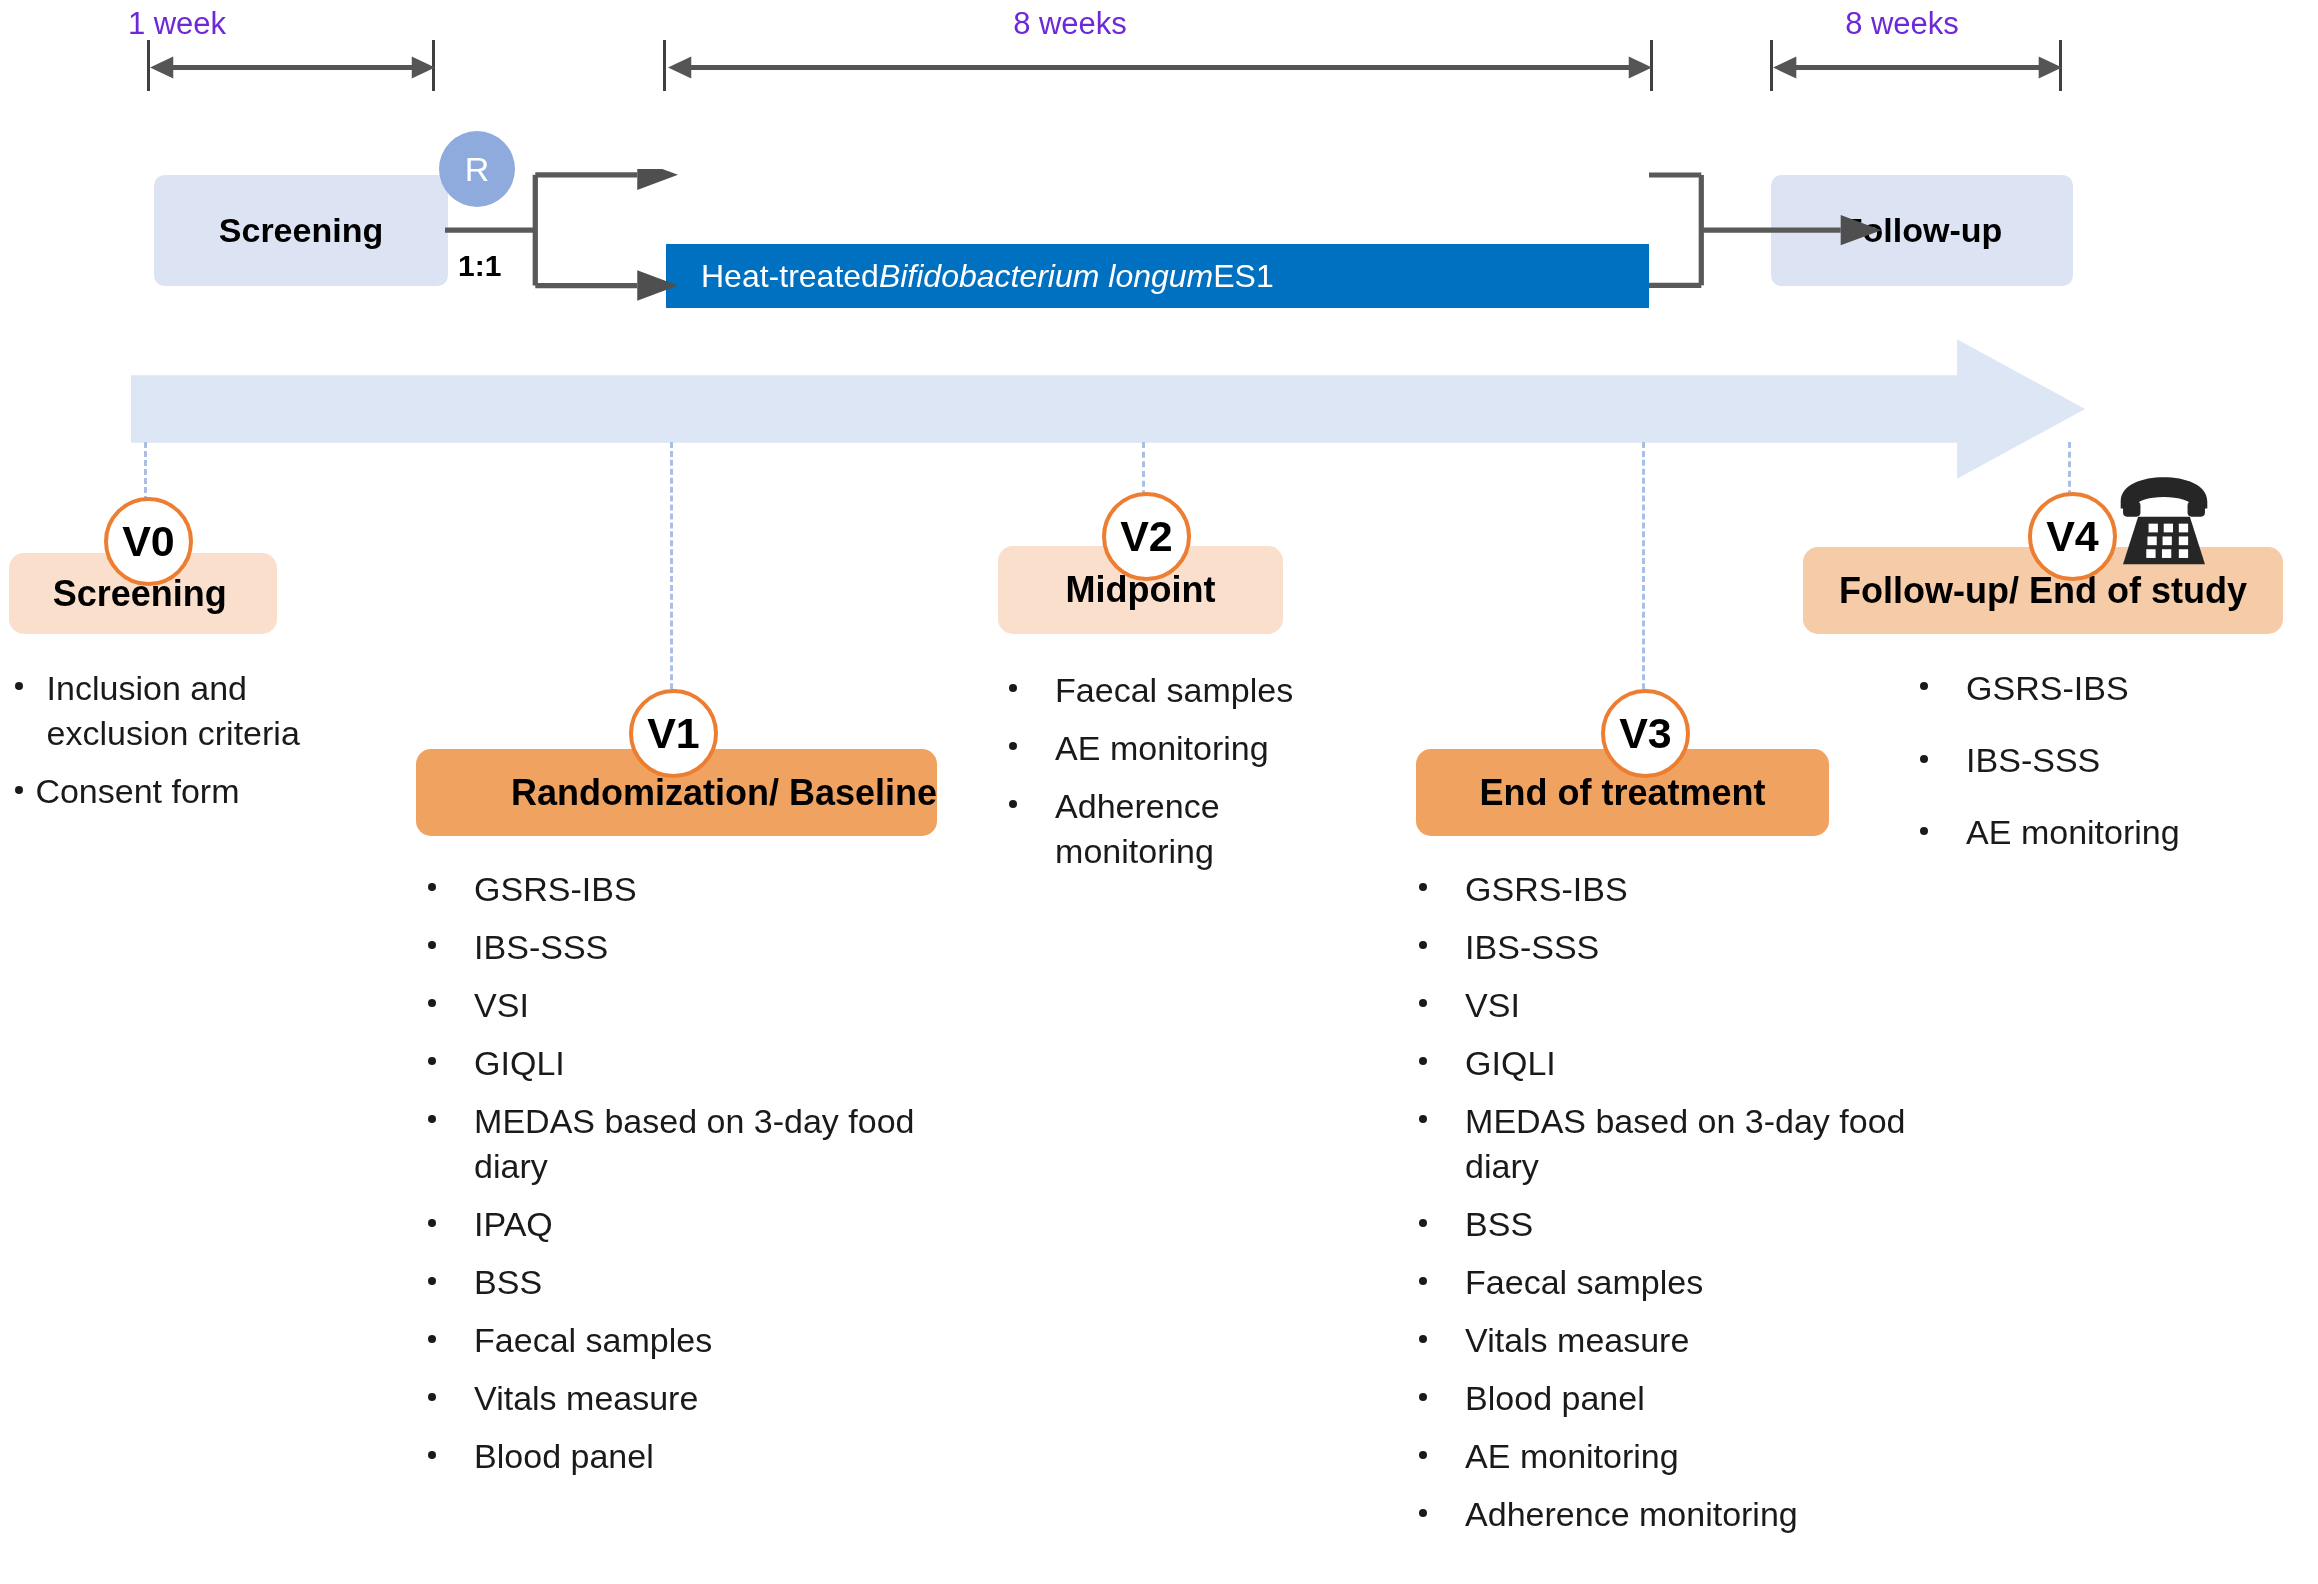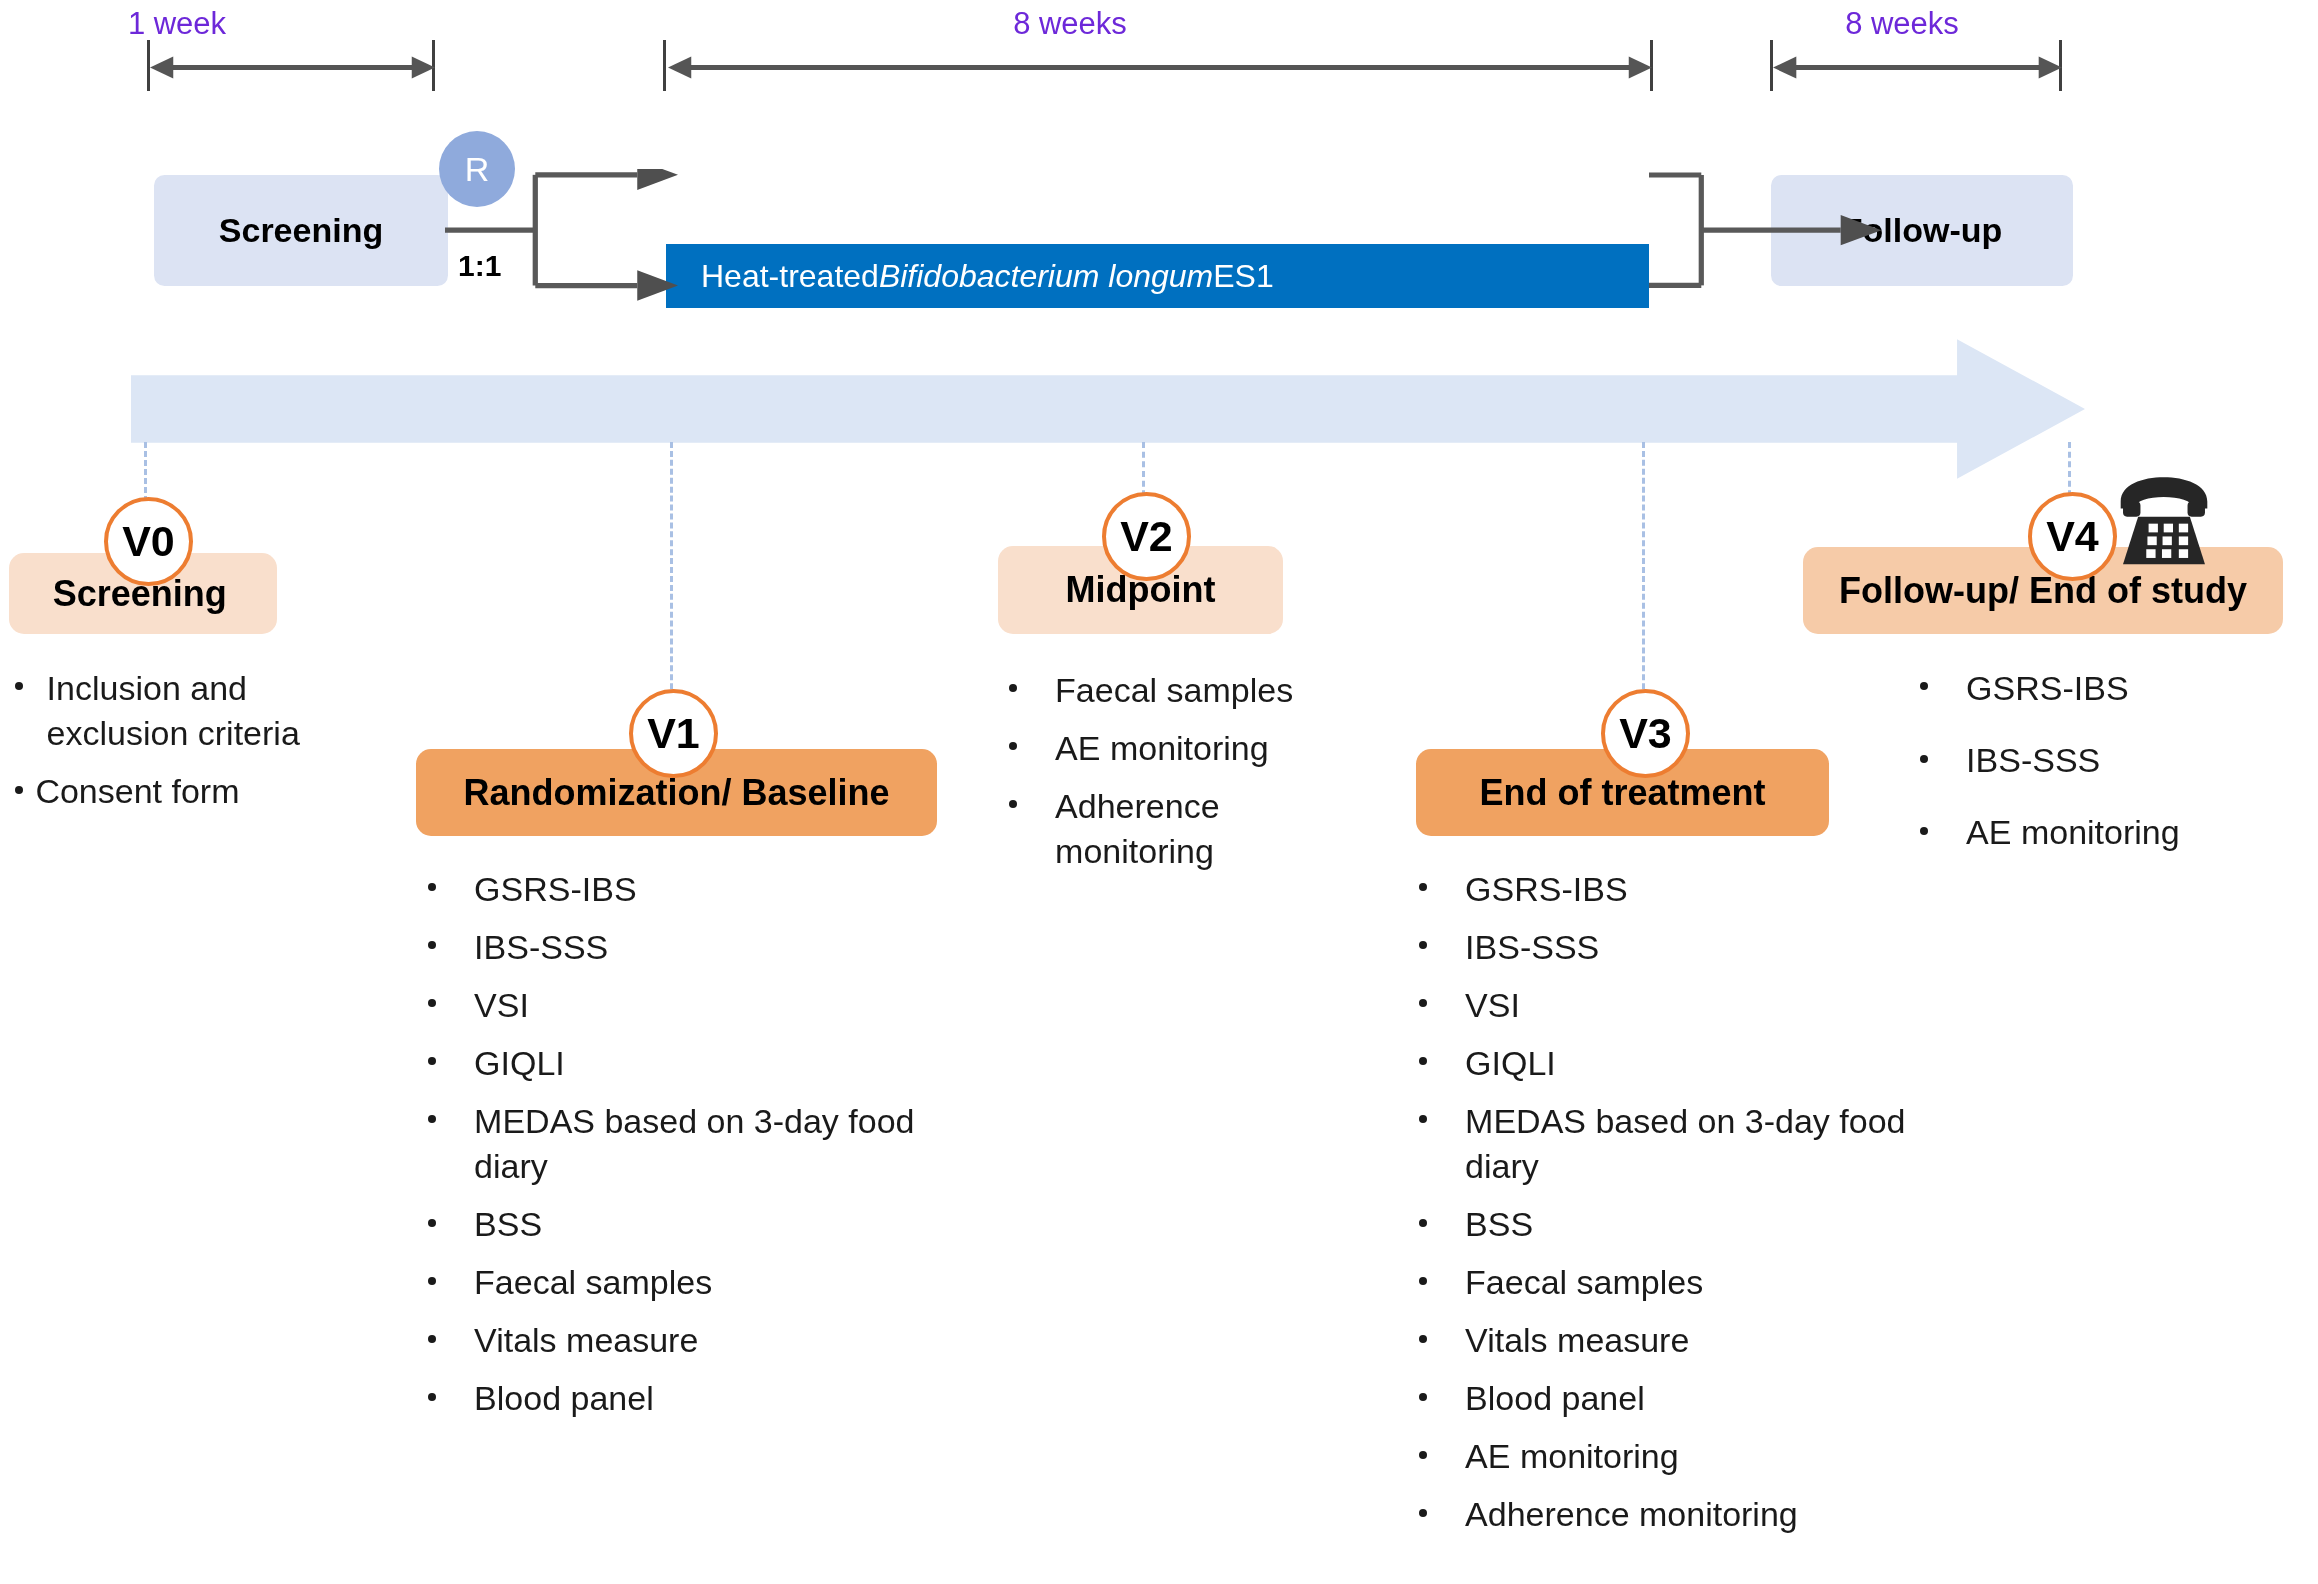--- a/index.html
+++ b/index.html
@@ -237,21 +237,21 @@
       <span class="dot"></span>
       <span class="txt" style="margin-left:24px;">Inclusion and exclusion criteria</span>
     </div>
     <div class="li">
       <span class="dot"></span>
       <span class="txt" style="margin-left:12.8px;">Consent form</span>
     </div>
   </div>
 
   <div class="v-circle" style="left:629px; top:689px; width:81px; height:81px;">V1</div>
-  <div class="visit-banner" style="left:416px; top:749px; width:521px; height:87px; justify-content:center; background:#F0A261;">
+  <div class="visit-banner" style="left:416px; top:749px; width:521px; height:87px; justify-content:flex-end; background:#F0A261;">
     <span>Randomization/ Baseline</span>
   </div>
   <div class="bullets" style="left:428px; top:867px; width:512px;">
     <div class="li">
       <span class="dot"></span>
       <span class="txt" style="margin-left:38px;">GSRS-IBS</span>
     </div>
     <div class="li">
       <span class="dot"></span>
       <span class="txt" style="margin-left:38px;">IBS-SSS</span>
@@ -260,20 +260,24 @@
       <span class="dot"></span>
       <span class="txt" style="margin-left:38px;">VSI</span>
     </div>
     <div class="li">
       <span class="dot"></span>
       <span class="txt" style="margin-left:38px;">GIQLI</span>
     </div>
     <div class="li">
       <span class="dot"></span>
       <span class="txt" style="margin-left:38px;">MEDAS based on 3-day food diary</span>
+    </div>
+    <div class="li">
+      <span class="dot"></span>
+      <span class="txt" style="margin-left:38px;">IPAQ</span>
     </div>
     <div class="li">
       <span class="dot"></span>
       <span class="txt" style="margin-left:38px;">BSS</span>
     </div>
     <div class="li">
       <span class="dot"></span>
       <span class="txt" style="margin-left:38px;">Faecal samples</span>
     </div>
     <div class="li">

